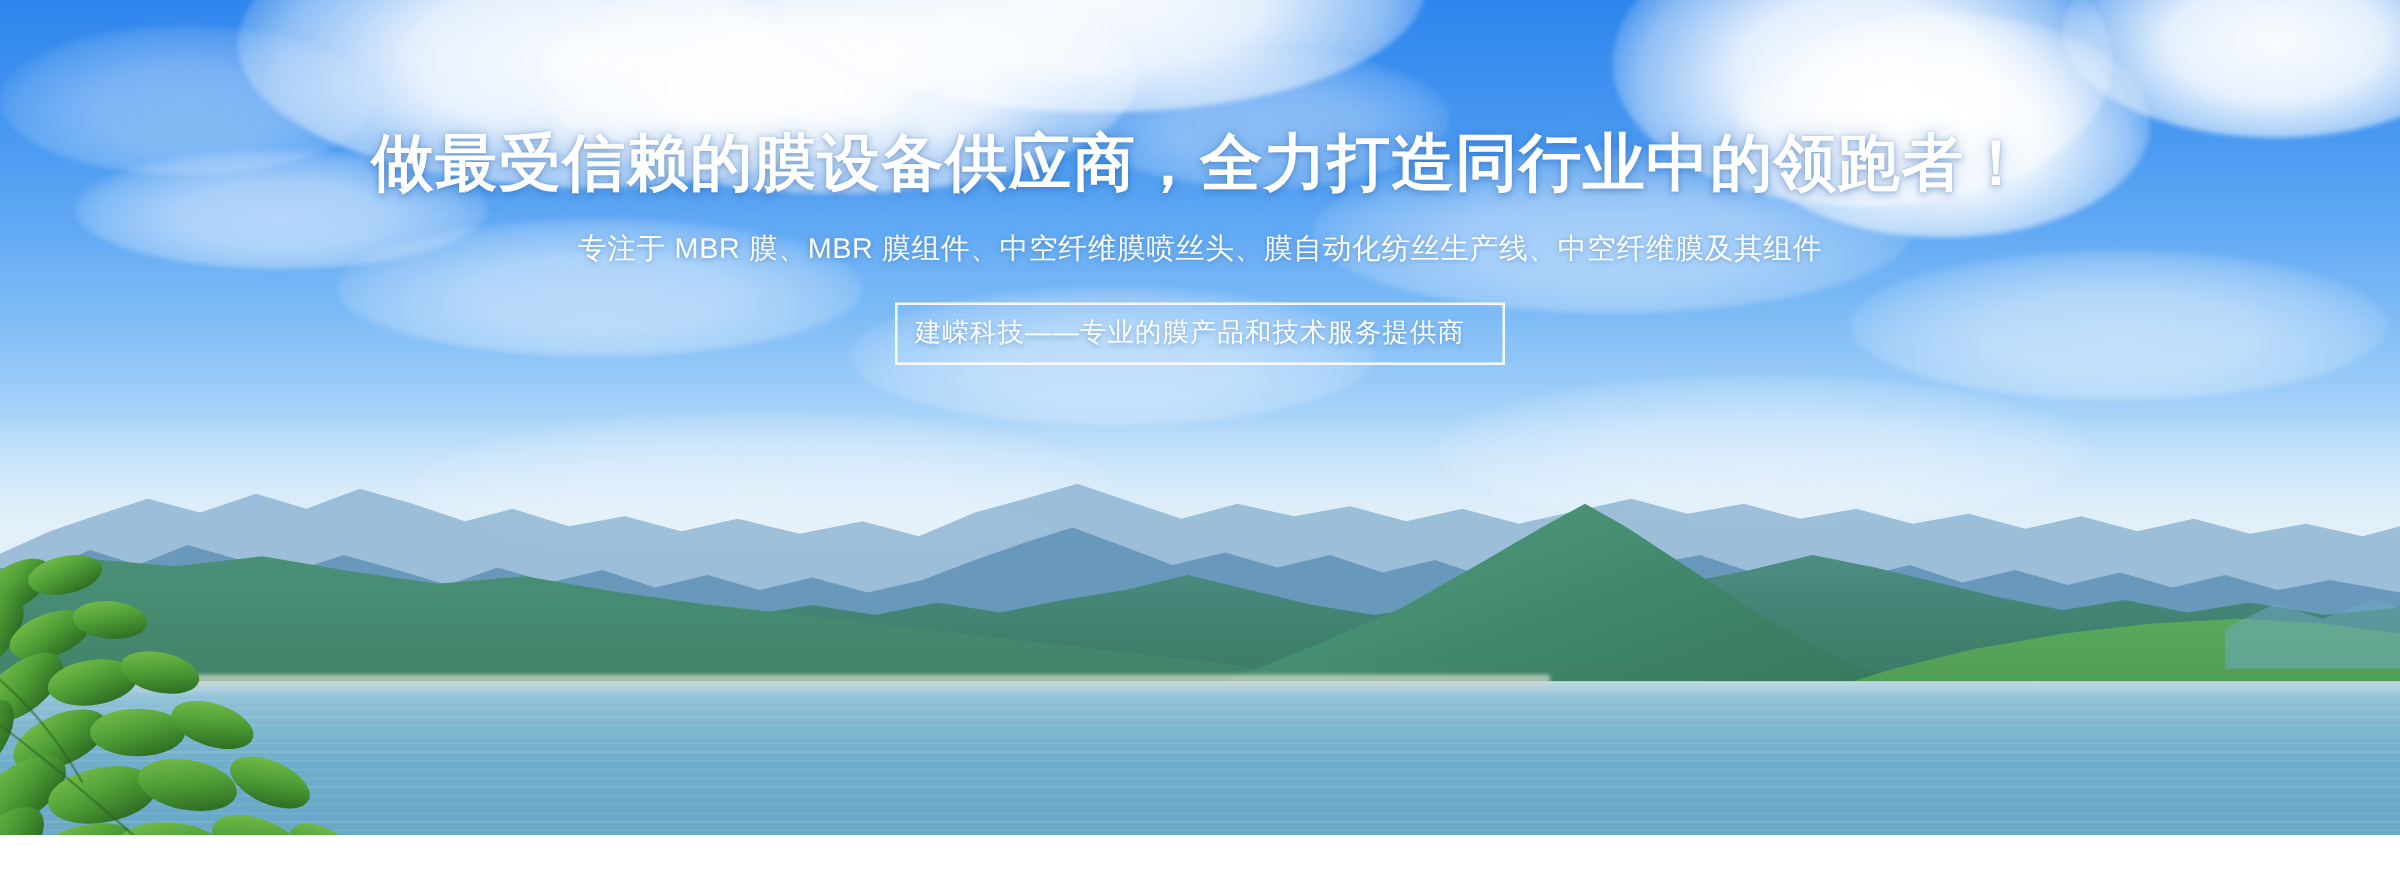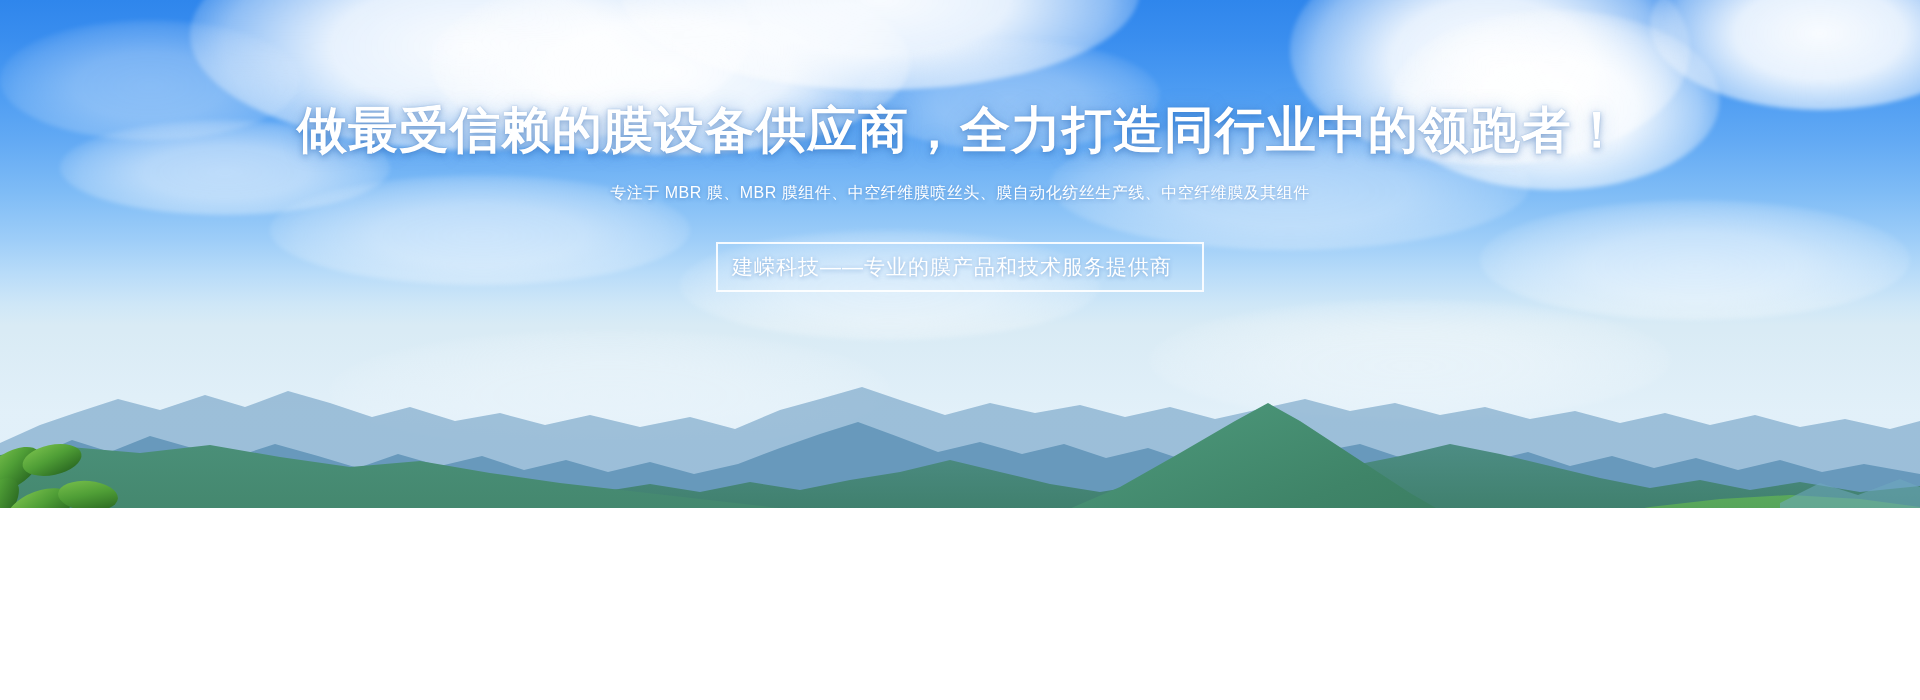--- a/index.html
+++ b/index.html
@@ -7,21 +7,21 @@
     padding: 0;
     background: #ffffff;
   }
   body {
     font-family: "Liberation Sans", "DejaVu Sans", sans-serif;
   }
 
   .banner {
     position: relative;
     width: 1920px;
-    height: 508px;
+    height: 668px;
     overflow: hidden;
     background: linear-gradient(to bottom,
       #2f86ec 0%,
       #3a8eef 8%,
       #4d9cf2 18%,
       #63aaf4 28%,
       #7fbcf6 38%,
       #9dcdf8 47%,
       #b9dcf9 54%,
       #cfe7f7 60%,
@@ -152,21 +152,21 @@
        0 0 1px rgba(40,110,190,.55),
        0 2px 6px rgba(20,80,160,.38),
        0 0 18px rgba(60,130,210,.35);
     white-space: nowrap;
   }
 
   .subhead {
     position: absolute;
     left: 0; top: 183px;
     width: 1920px;
-    font-size: 16px;
+    font-size: 23px;
     font-weight: normal;
     color: #ffffff;
     letter-spacing: .5px;
     text-shadow: 0 1px 4px rgba(30,90,170,.45);
     white-space: nowrap;
   }
 
   .tagline-wrap {
     position: absolute;
     left: 0; top: 242px;

